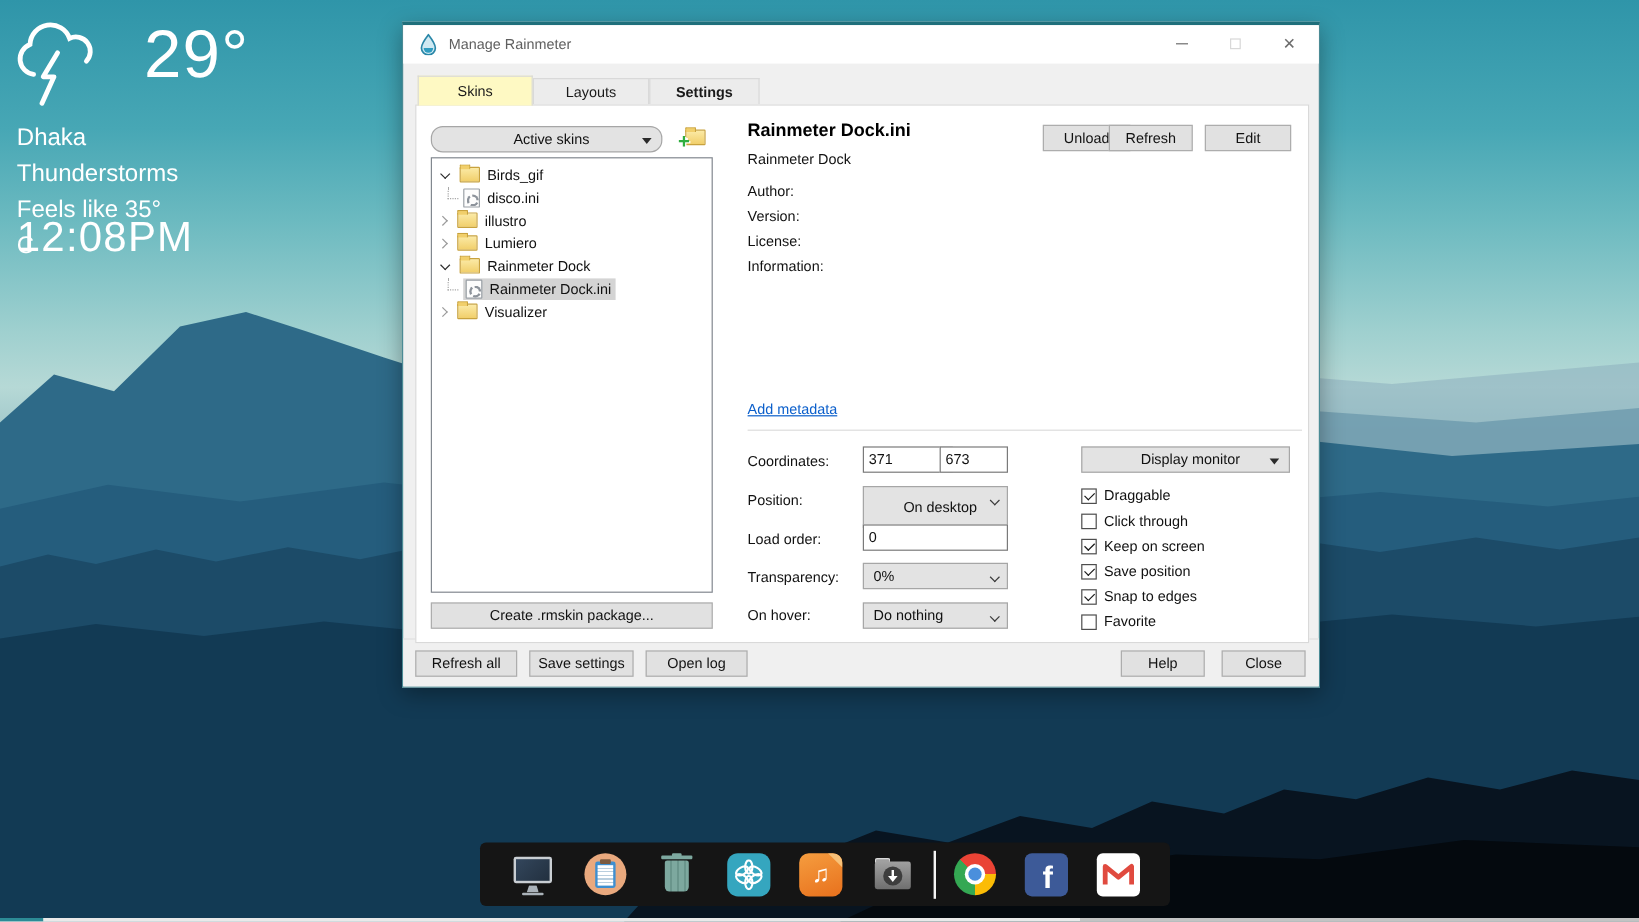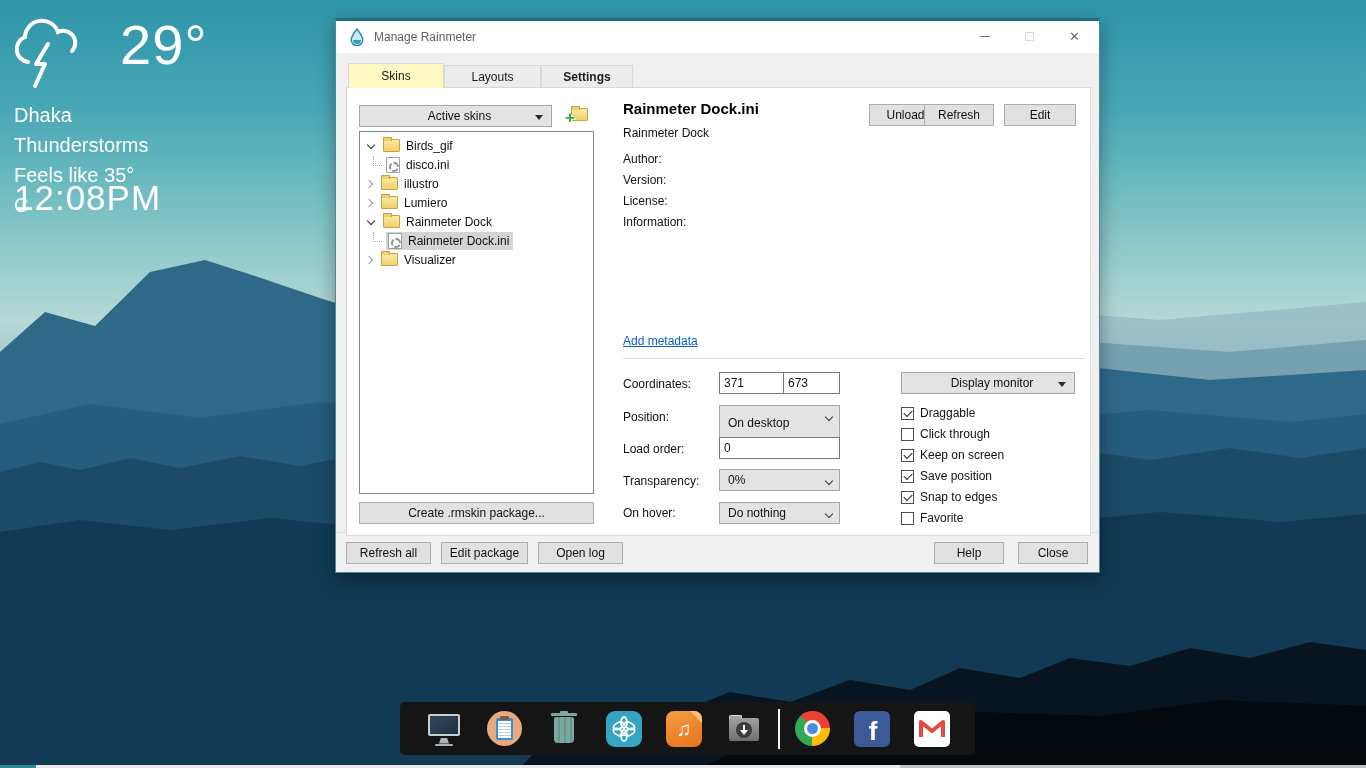--- a/index.html
+++ b/index.html
@@ -44,21 +44,21 @@
          display:flex; align-items:center; justify-content:center; cursor:default; }
   .combo { position:absolute; background:#e3e3e3; border:1px solid #a6a6a6; font-size:12px; color:#111;
            display:flex; align-items:center; padding-left:8px; }
   .combo .chev { position:absolute; right:7px; top:8px; width:6px; height:6px;
                  border-right:1px solid #3a3a3a; border-bottom:1px solid #3a3a3a; transform:rotate(45deg); }
   .tri-down { width:0; height:0; border-left:4px solid transparent; border-right:4px solid transparent; border-top:5px solid #2b2b2b; }
   .txt { position:absolute; height:22px; background:#fff; border:1px solid #7a7a7a; font-size:12px; padding:0 4px;
          font-family:"Liberation Sans",sans-serif; color:#111; }
 
   
-  .dd-active { left:12px; top:17px; width:193px; height:22px; justify-content:flex-start; }
+  .dd-active { left:12px; top:17px; width:193px; height:22px; justify-content:flex-start;border-radius:10px; }
   .dd-active .tri-down { position:absolute; right:8px; top:9px; }
   .add-skin { position:absolute; left:221px; top:18px; width:20px; height:20px; }
   .tree { position:absolute; left:12px; top:43px; width:235px; height:363px; background:#fff; border:1px solid #82888f; overflow:hidden; padding-top:4px; }
   .trow { position:relative; height:19px; display:flex; align-items:center; font-size:12px; color:#111; }
   .chev-open { width:6px; height:6px; border-right:1.5px solid #2b2b2b; border-bottom:1.5px solid #2b2b2b; transform:rotate(45deg); margin:0 9px 2px 8px; }
   .chev-closed { width:6px; height:6px; border-right:1.5px solid #9a9a9a; border-bottom:1.5px solid #9a9a9a; transform:rotate(-45deg); margin:0 9px 0 6px; }
   .folder { width:17px; height:13px; background:linear-gradient(#fbeaa6,#f1cf6b); border:1px solid #c8a23e; border-radius:1px; position:relative; margin-right:6px; flex:none; }
   .folder::before { content:""; position:absolute; left:-1px; top:-3px; width:7px; height:3px; background:#f1cf6b; border:1px solid #c8a23e; border-bottom:none; border-radius:1px 1px 0 0; }
   .elbow { width:9px; height:10px; border-left:1px dotted #a8a8a8; border-bottom:1px dotted #a8a8a8; margin:0 4px 8px 13px; flex:none; }
   .filepage { width:14px; height:16px; background:#fdfdfd; border:1px solid #9aa0a6; border-radius:1px; position:relative; margin-right:6px; flex:none; }
@@ -260,21 +260,21 @@
     <div class="meta-label" style="top:127px;">Information:</div>
 
     <div class="add-meta">Add metadata</div>
     <div class="meta-sep"></div>
 
     <div class="form-label" style="top:289px;">Coordinates:</div>
     <input class="txt" style="left: 372px; top: 284px; width: 75px;" value="371">
     <input class="txt" style="left: 436px; top: 284px; width: 57px;" value="673">
 
     <div class="form-label" style="top:322px;">Position:</div>
-    <div class="combo" style="left:372px; top:317px; width:121px; height:35px;">
+    <div class="combo" style="left:372px; top:317px; width:121px; height:35px;justify-content:center;">
       <span>On desktop</span>
       <div class="chev"></div>
     </div>
 
     <div class="form-label" style="top:354px;">Load order:</div>
     <input class="txt" style="left: 372px; top: 349px; width: 121px;" value="0">
 
     <div class="form-label" style="top:386px;">Transparency:</div>
     <div class="combo" style="left:372px; top:381px; width:121px; height:22px;">
       <span>0%</span>
@@ -313,21 +313,21 @@
       <span class="cb-label">Snap to edges</span>
     </div>
     <div class="cb-row" style="top:423px;">
       <span class="cb"></span>
       <span class="cb-label">Favorite</span>
     </div>
   </div>
 
   <div class="footer">
     <div class="btn f-btn" style="left:10px; width:85px;">Refresh all</div>
-    <div class="btn f-btn" style="left:105px; width:87px;">Edit package</div>
+    <div class="btn f-btn" style="left:105px; width:87px;">Save settings</div>
     <div class="btn f-btn" style="left:202px; width:85px;">Open log</div>
     <div class="btn f-btn" style="left:598px; width:70px;">Help</div>
     <div class="btn f-btn" style="left:682px; width:70px;">Close</div>
   </div>
 </div>
 
 <div class="dock">
   <div class="dk ic-monitor">
     <div class="scr" style="margin-bottom:8px;">
         <div class="scr-in"></div>

